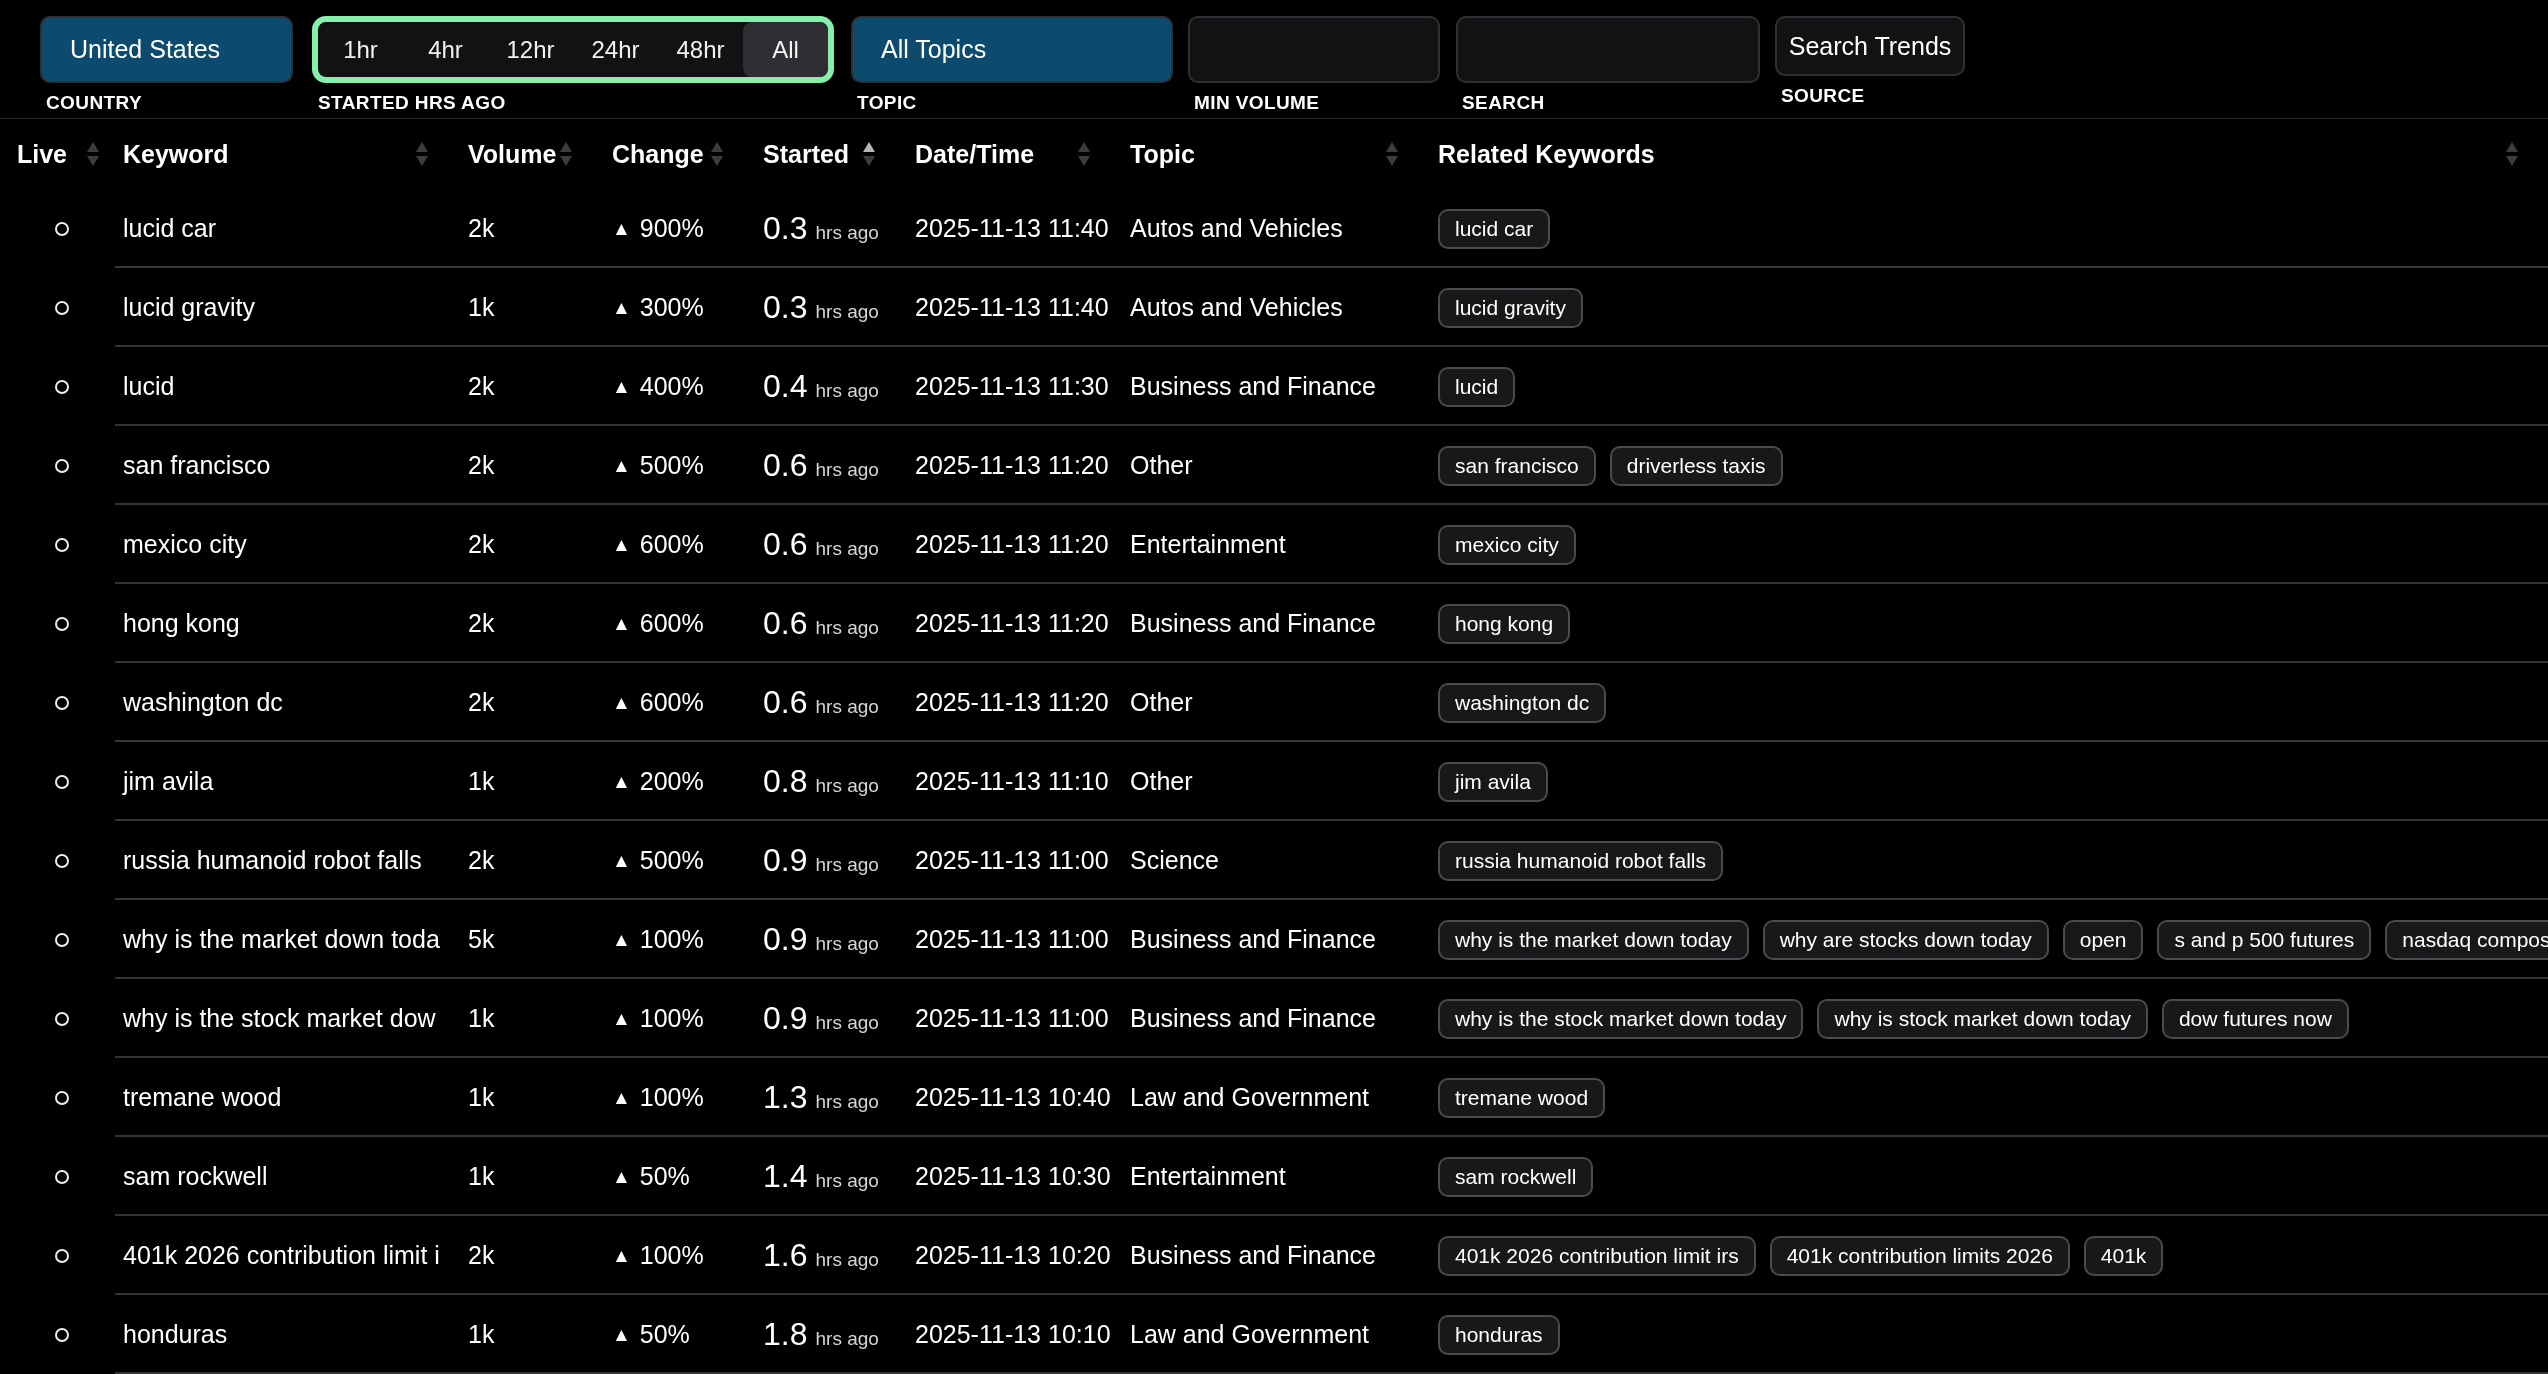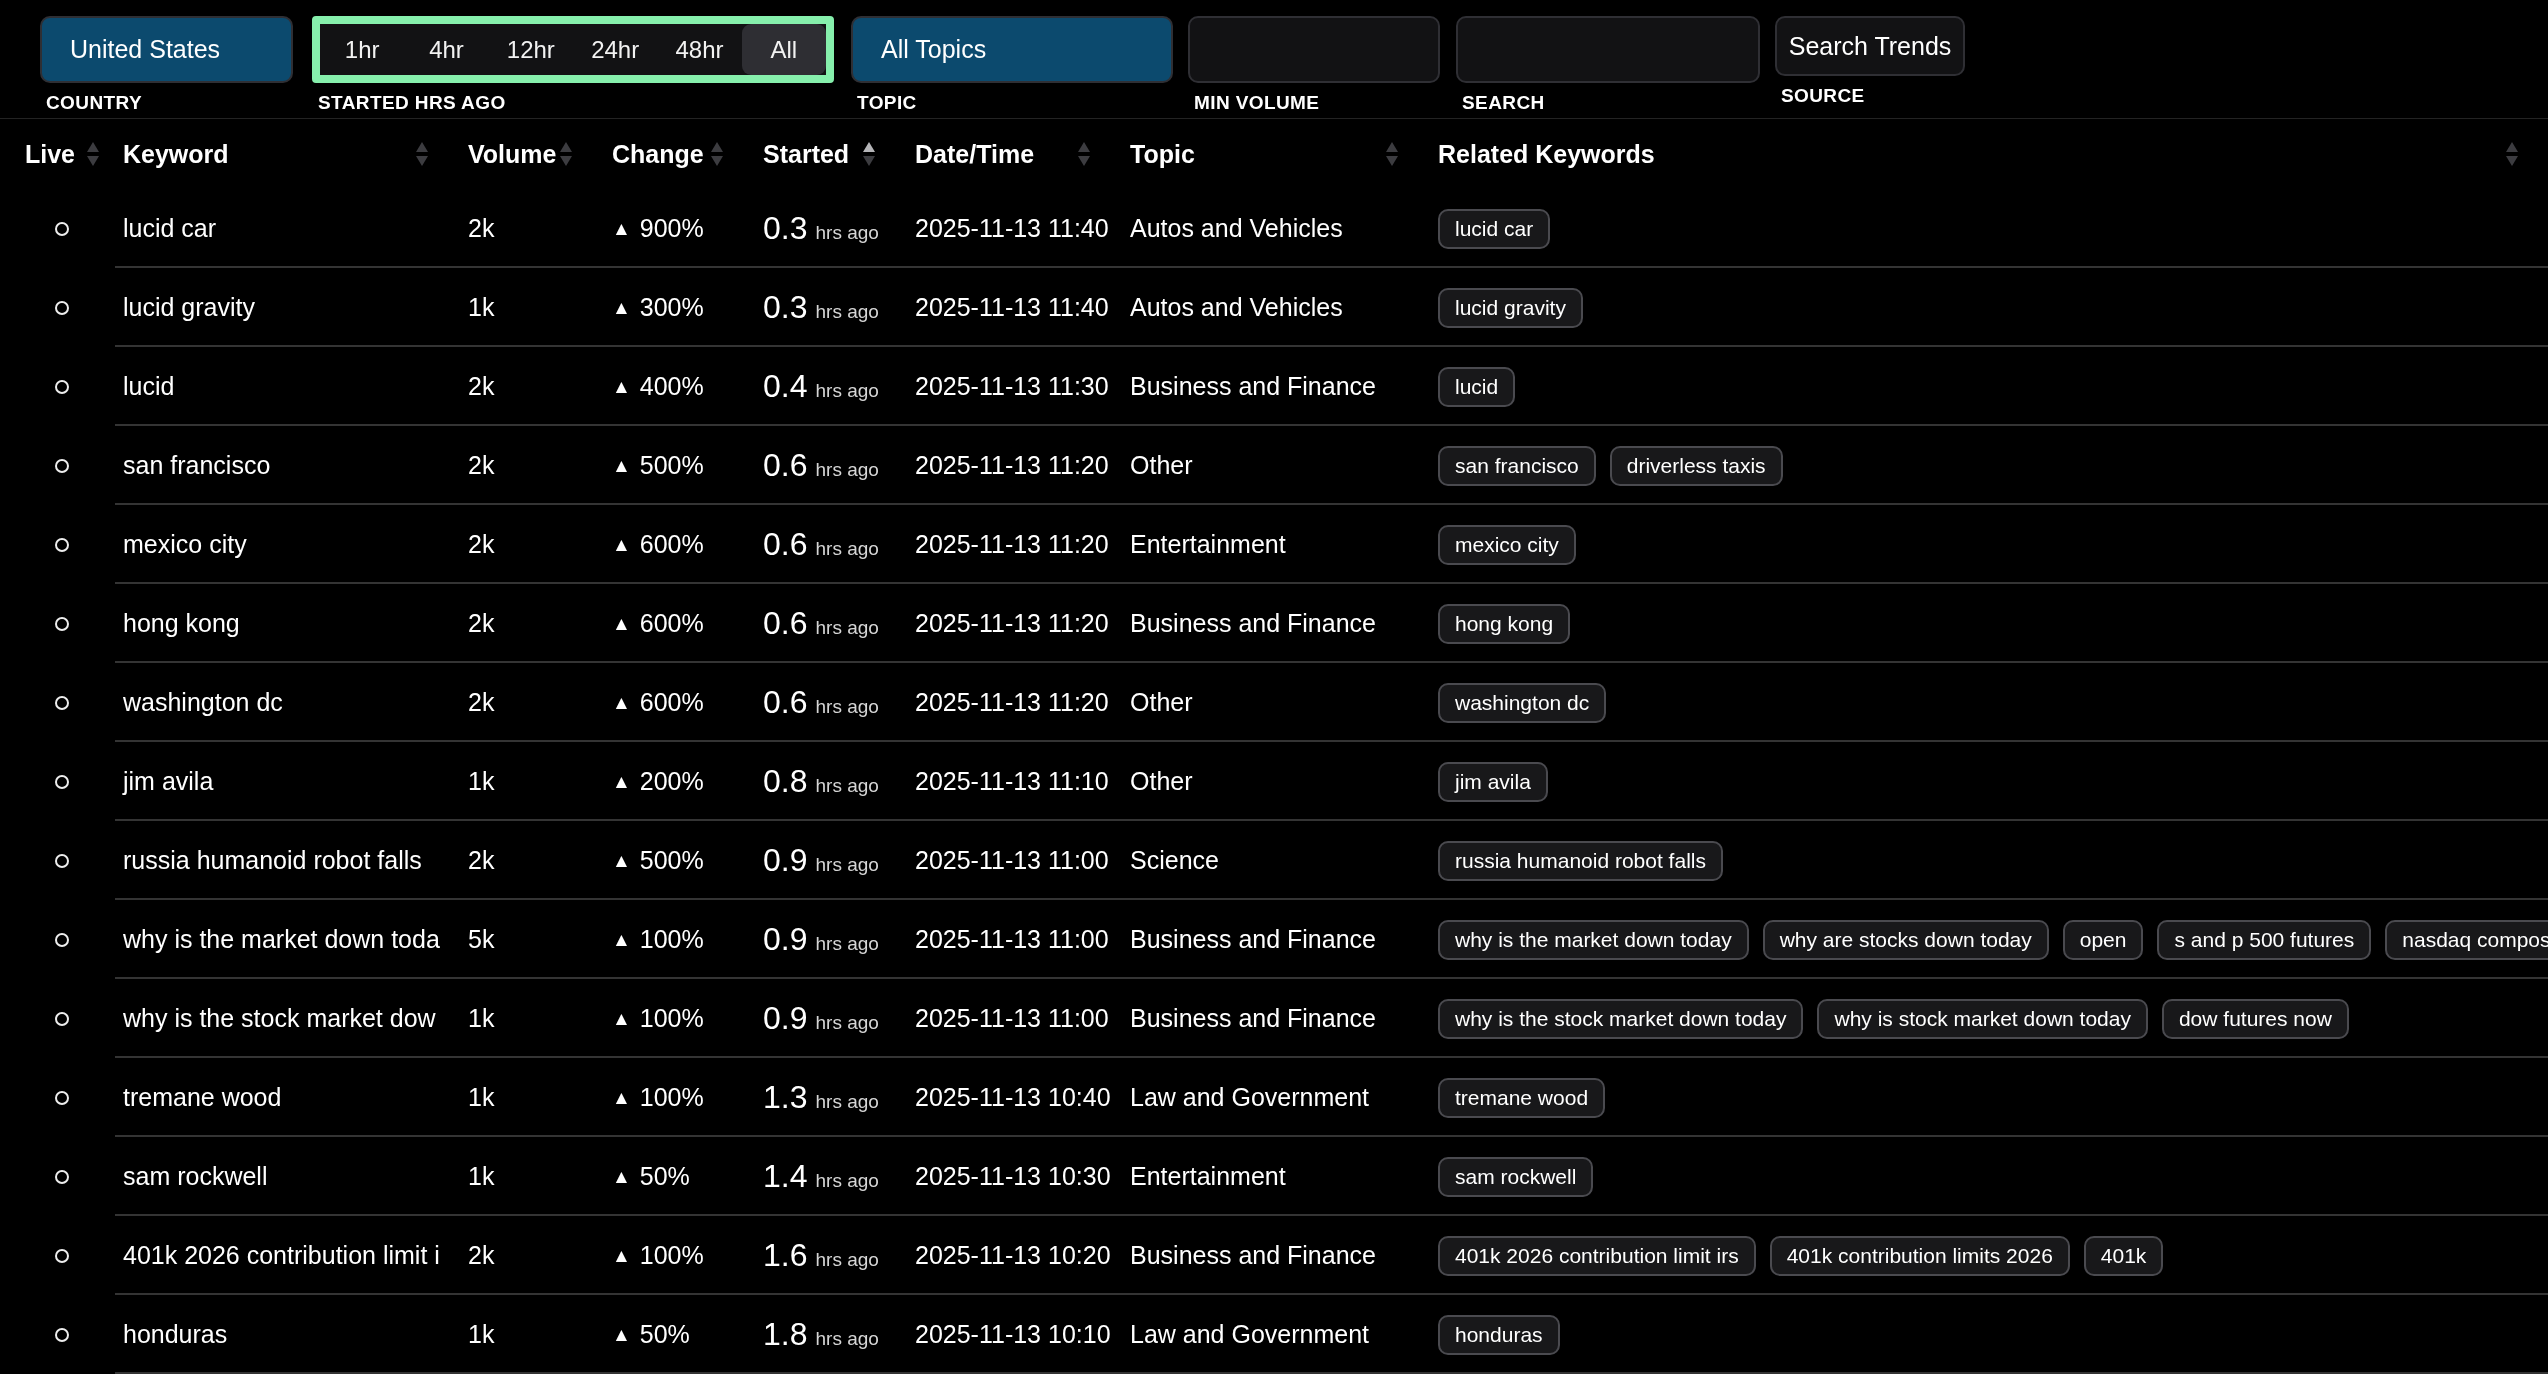--- a/index.html
+++ b/index.html
@@ -14,39 +14,39 @@
   .flabel { margin-top:9px; margin-left:6px; font-size:19px; font-weight:700;
             letter-spacing:.4px; color:#fff; }
   .fbox { height:67px; background:#0c4a6e; border:2px solid #2f2f34; border-radius:10px;
           display:flex; align-items:center; font-size:25px; color:#fff; }
   .select { padding-left:28px; }
   .finput { height:67px; width:100%; background:#121214; border:2px solid #2f2f34;
             border-radius:10px; color:#fff; font-size:25px; padding:0 20px;
             font-family:"Liberation Sans", sans-serif; outline:none; }
   .g-country { margin-left:40px; } .g-country .fbox { width:253px; }
   .g-started { margin-left:19px; }
-  .segmented { width:522px; height:67px; background:#121214; border:8px solid #86efac;
-               border-radius:4px; display:flex; overflow:hidden; }
+  .segmented { width:522px; height:67px; background:#121214; border:6px solid #86efac;
+               border-radius:14px; display:flex; overflow:hidden; }
   .segment { width:87px; height:100%; display:flex; align-items:center; justify-content:center;
              font-size:24px; color:#f2f2f2; cursor:pointer; }
   .segment.selected { background:#2e2e33; border-radius:9px; }
   .g-topic { margin-left:17px; } .g-topic .fbox { width:322px; }
   .g-minvol { margin-left:15px; } .g-minvol .finput { width:252px; }
   .g-search { margin-left:16px; } .g-search .finput { width:304px; }
   .g-source { margin-left:15px; }
   .btn { width:190px; height:60px; background:#121214; border:2px solid #2f2f34;
          border-radius:10px; color:#fff; font-size:25px; display:flex; align-items:center;
          justify-content:center; cursor:pointer; font-family:"Liberation Sans", sans-serif; }
 
   
   .thead { display:flex; align-items:center; height:70px; }
   .th { display:flex; align-items:center; font-size:25px; font-weight:700; color:#fff;
         padding-left:8px; cursor:pointer; }
   .th .sort { margin-left:auto; margin-right:30px; flex:none; }
-  .th-live { width:115px; padding-left:25px; } .th-live .sort { margin-right:14px; }
+  .th-live { width:115px; padding-left:17px; } .th-live .sort { margin-right:14px; }
   .th-keyword { width:345px; }
   .th-volume { width:144px; }
   .th-change { width:151px; }
   .th-started { width:152px; }
   .th-datetime { width:215px; }
   .th-topic { width:308px; }
   .th-related { flex:1; min-width:0; } .th-related .sort { margin-right:28px; }
   .sort { width:16px; height:28px; }
   .sort .tri { fill:#3c3c40; }
   .th.sorted-asc .sort .tri-up { fill:#b5b5b8; }

